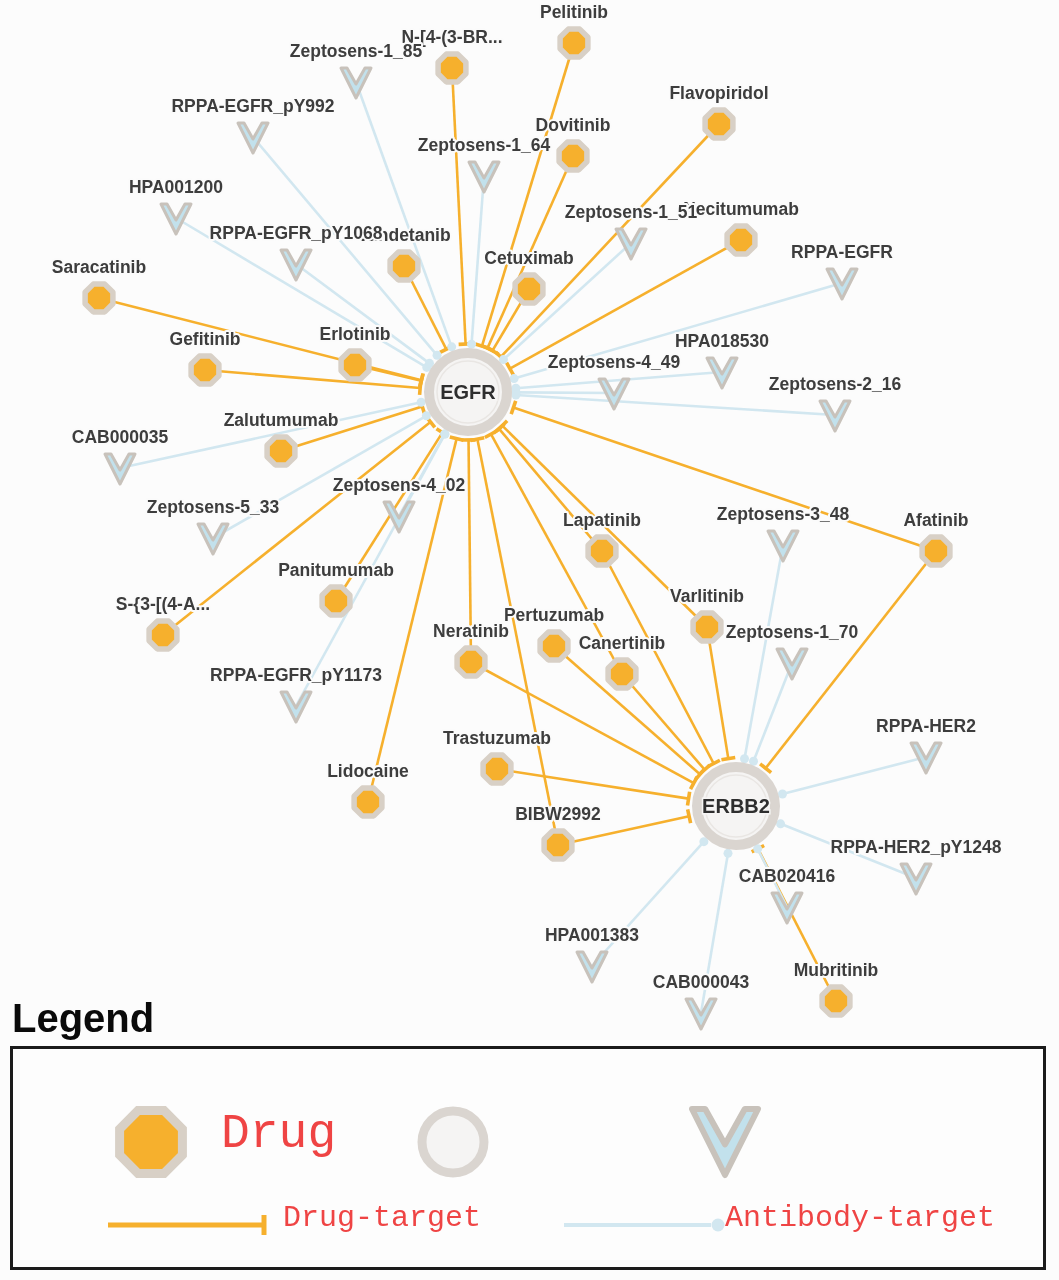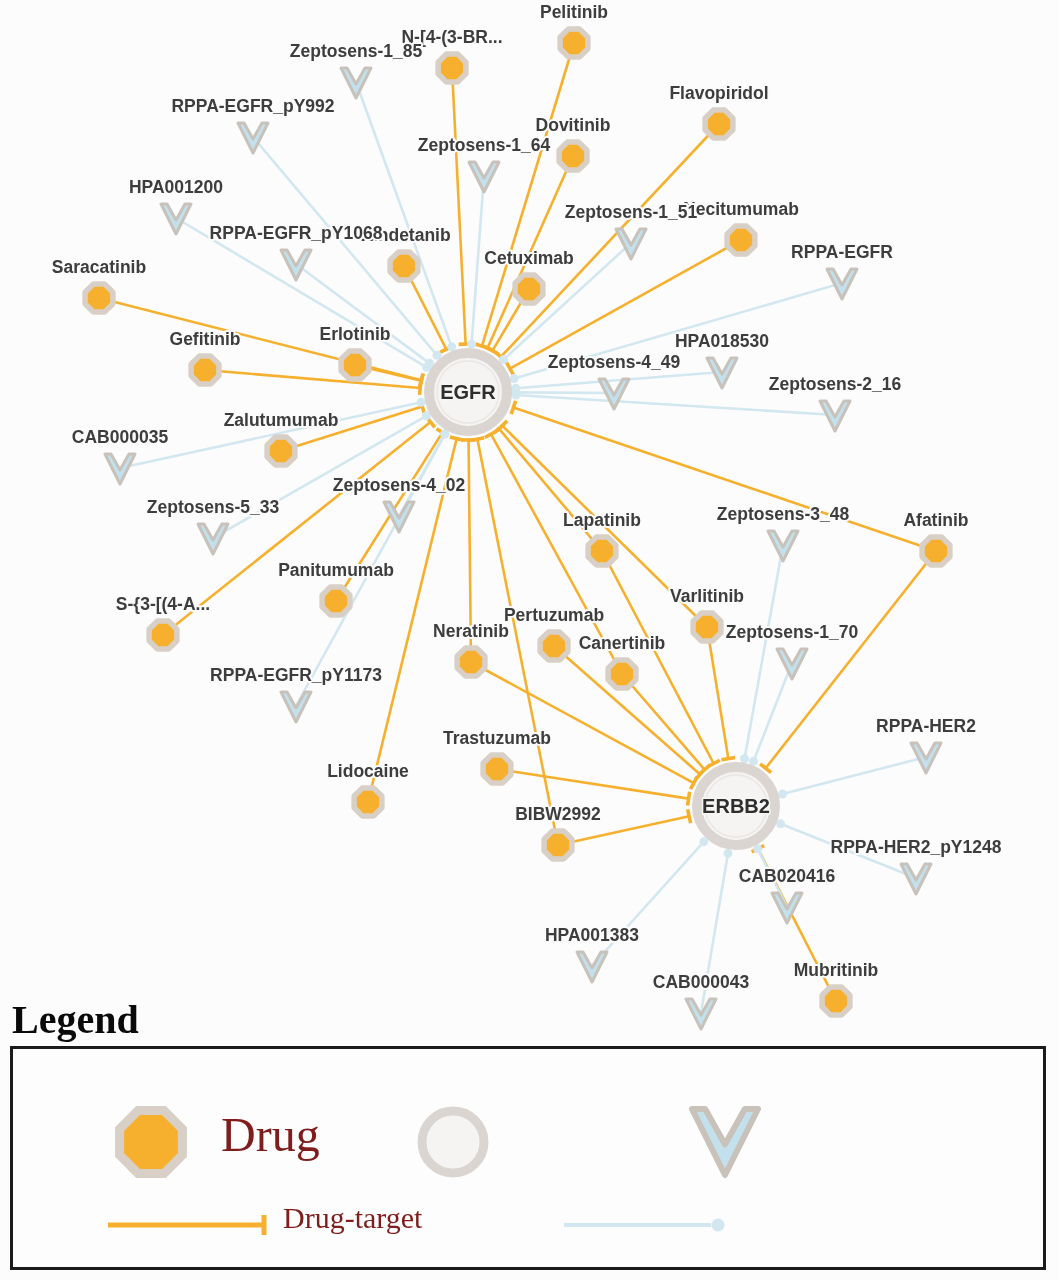--- a/index.html
+++ b/index.html
@@ -3,25 +3,25 @@
 <meta charset="utf-8">
 <style>
   html,body{margin:0;padding:0;background:#ffffff;}
   .stage{position:relative;width:1059px;height:1280px;background:#FCFCFC;overflow:hidden;
          font-family:"Liberation Sans",sans-serif;}
   #net{position:absolute;left:0;top:0;}
   .node-label{font-family:"Liberation Sans",sans-serif;font-weight:bold;font-size:17.5px;
               fill:#3D3D3D;paint-order:stroke;stroke:#FBFBFB;stroke-width:4px;stroke-linejoin:round;}
   .gene-label{font-family:"Liberation Sans",sans-serif;font-weight:bold;font-size:20px;
               fill:#2E2E2E;paint-order:stroke;stroke:#F6F5F4;stroke-width:3px;}
-  .legend-title{position:absolute;left:12px;top:996px;font-family:Liberation Serif, serif;
+  .legend-title{position:absolute;left:12px;top:996px;font-family:Liberation Sans, sans-serif;
                 font-weight:bold;font-size:40px;color:#0A0A0A;}
   .legend-box{position:absolute;left:10px;top:1046px;width:1030px;height:218px;
               border:3px solid #1B1B1B;background:#FDFDFD;}
-  .labs{position:absolute;color:#7f1d1d;font-family:Liberation Serif, serif;}
+  .labs{position:absolute;color:#ef4444;font-family:Liberation Mono, monospace;}
   .big{font-size:48px;}
   .mid{font-size:30px;}
   .licon{position:absolute;display:block;}
 </style>
 </head>
 <body>
 
 <div class="stage">
   <svg id="net" width="1059" height="1280" viewBox="0 0 1059 1280">
       <g>
@@ -338,14 +338,15 @@
     <svg class="licon" style="left:92px;top:162px" width="175" height="28" viewBox="0 0 175 28">
       <line x1="3" y1="14" x2="157" y2="14" stroke-width="5" stroke="#F6B02D"></line>
       <line x1="159" y1="4" x2="159" y2="24" stroke-width="5" stroke="#F6B02D"></line>
     </svg>
     <div class="labs mid" style="left:270px;top:152px">Drug-target</div>
 
     <svg class="licon" style="left:548px;top:162px" width="175" height="28" viewBox="0 0 175 28">
       <line x1="3" y1="14" x2="150" y2="14" stroke-width="4" stroke="#D2E7F0"></line>
       <circle cx="157" cy="14" r="6.5" fill="#D2E7F0"></circle>
     </svg>
+    <div class="labs mid" style="left:712px;top:152px">Antibody-target</div>
   </div>
 </div>
 
 </body></html>

